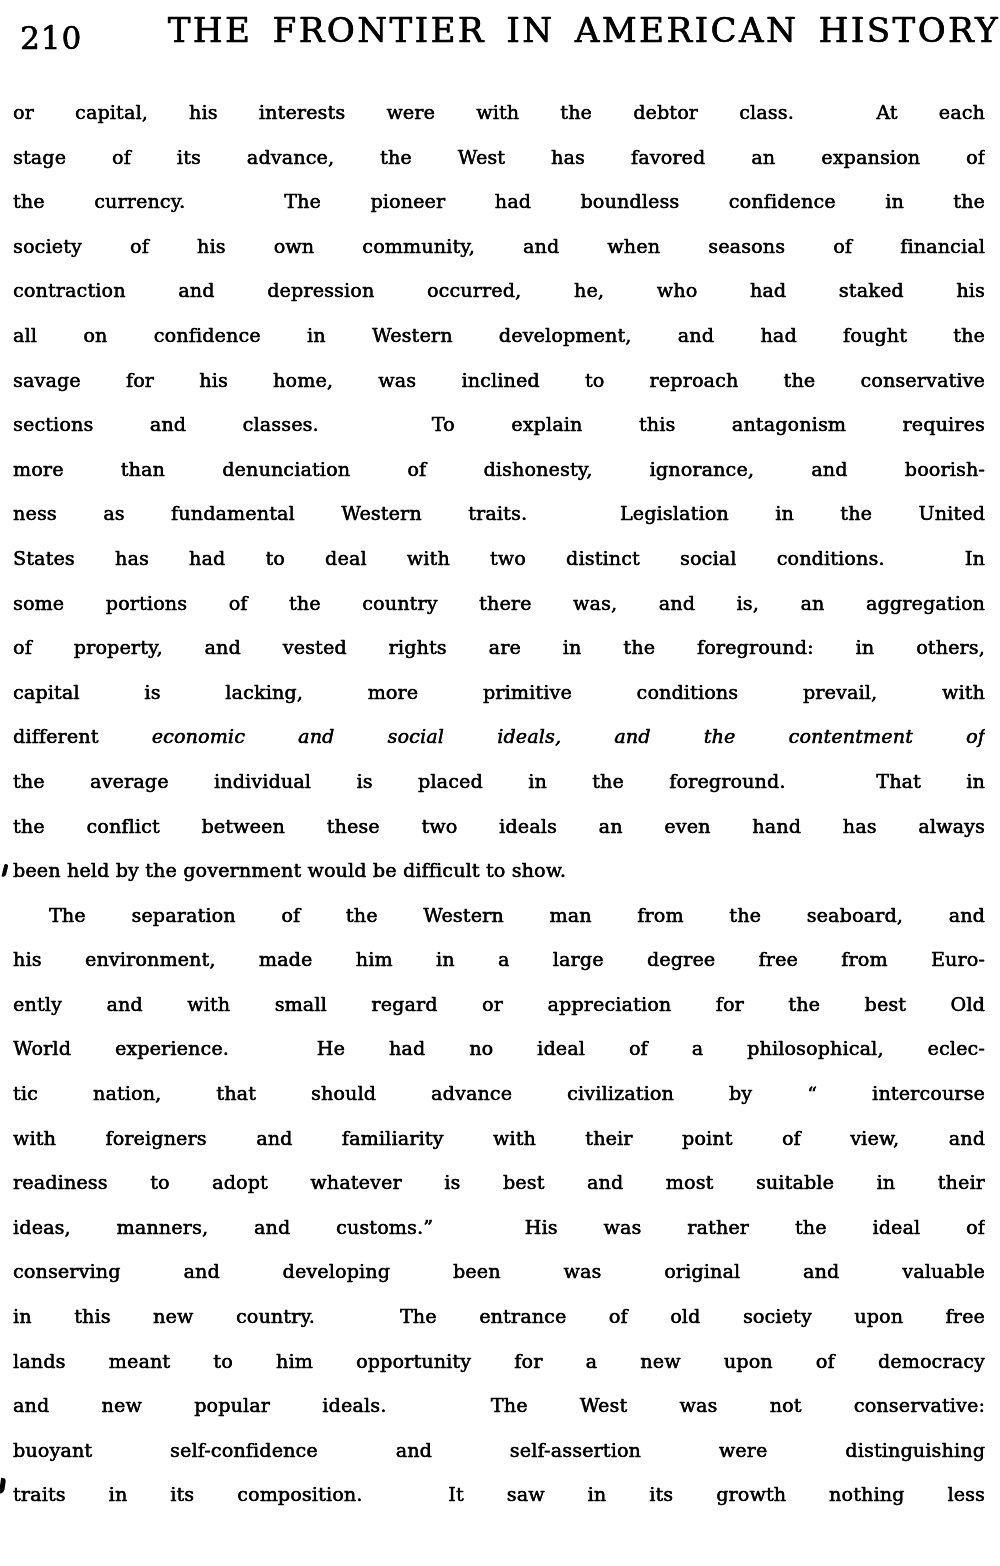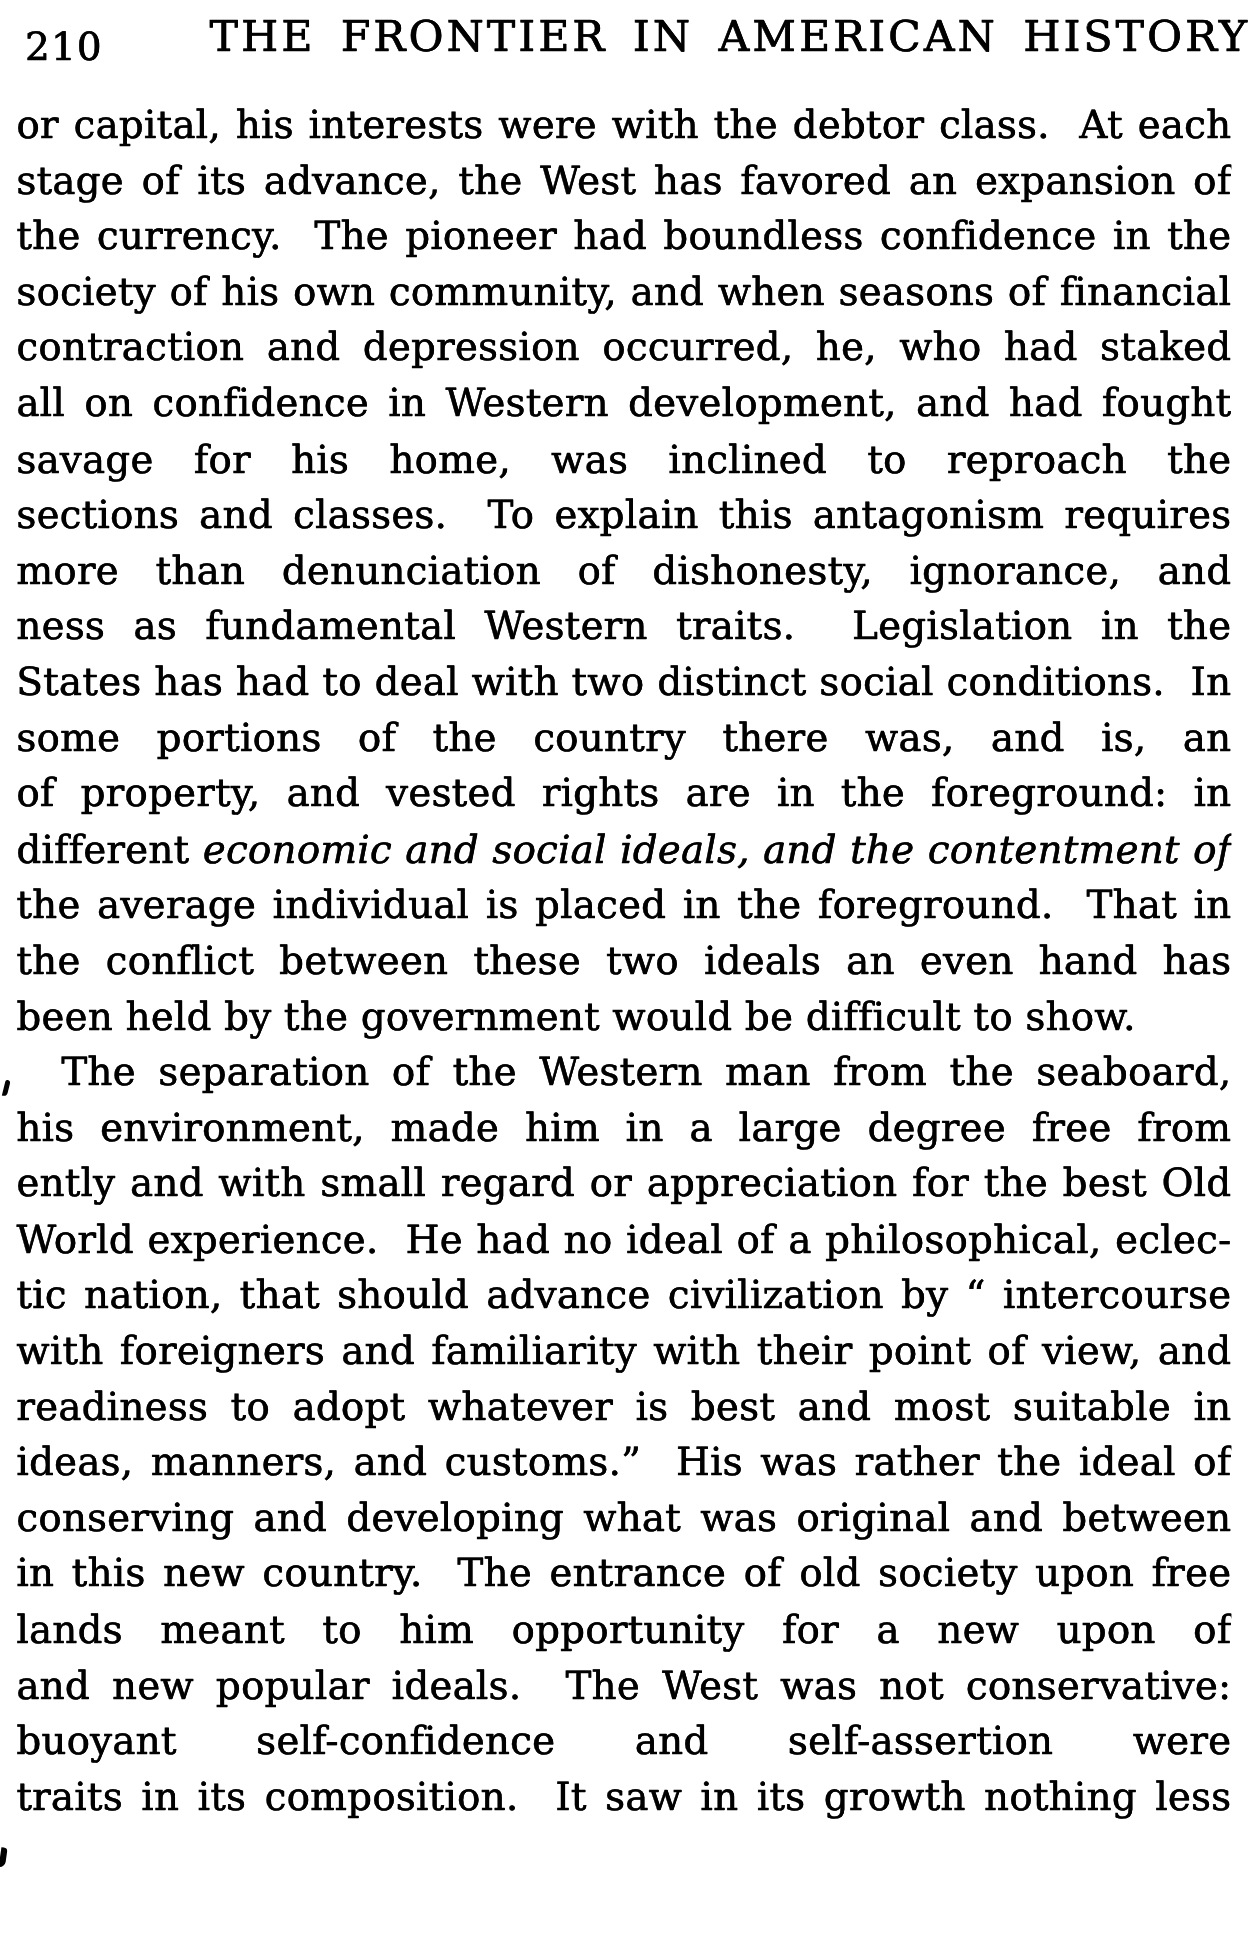--- a/index.html
+++ b/index.html
@@ -39,22 +39,22 @@
     text-align: right;
     font-size: 34px;
     letter-spacing: 2.5px;
     word-spacing: 7px;
     -webkit-text-stroke: 0.5px #000;
     text-shadow: 0.4px 0 0 #000;
     white-space: nowrap;
   }
   
   .body-text {
-    margin: 20px 15px 0 13px;
-    font-size: 31px;
+    margin: 32px 15px 0 13px;
+    font-size: 19px;
     letter-spacing: 0.2px;
     -webkit-text-stroke: 0.35px #000;
     text-shadow: 0.3px 0 0 #000;
   }
   .paragraph { margin: 0; }
   .line {
     height: 44.6px;
     line-height: 44.6px;
     text-align: justify;
     text-align-last: justify;
@@ -99,35 +99,36 @@
         <div class="line"><span>society of his own community, and when seasons of financial</span></div>
         <div class="line"><span>contraction and depression occurred, he, who had staked his</span></div>
         <div class="line"><span>all on confidence in Western development, and had fought the</span></div>
         <div class="line"><span>savage for his home, was inclined to reproach the conservative</span></div>
         <div class="line"><span>sections and classes.&nbsp; To explain this antagonism requires</span></div>
         <div class="line"><span>more than denunciation of dishonesty, ignorance, and boorish-</span></div>
         <div class="line"><span>ness as fundamental Western traits.&nbsp; Legislation in the United</span></div>
         <div class="line"><span>States has had to deal with two distinct social conditions.&nbsp; In</span></div>
         <div class="line"><span>some portions of the country there was, and is, an aggregation</span></div>
         <div class="line"><span>of property, and vested rights are in the foreground: in others,</span></div>
+        <div class="line"><span>capital is lacking, more primitive conditions prevail, with</span></div>
         <div class="line"><span>different </span><span class="it">economic and social ideals, and the contentment of</span></div>
         <div class="line"><span>the average individual is placed in the foreground.&nbsp; That in</span></div>
         <div class="line"><span>the conflict between these two ideals an even hand has always</span></div>
         <div class="line no-last"><span>been held by the government would be difficult to show.</span></div>
       </div>
       <div class="paragraph">
         <div class="line indent"><span>The separation of the Western man from the seaboard, and</span></div>
         <div class="line"><span>his environment, made him in a large degree free from Euro-</span></div>
         <div class="line"><span>ently and with small regard or appreciation for the best Old</span></div>
         <div class="line"><span>World experience.&nbsp; He had no ideal of a philosophical, eclec-</span></div>
         <div class="line"><span>tic nation, that should advance civilization by “&nbsp;intercourse</span></div>
         <div class="line"><span>with foreigners and familiarity with their point of view, and</span></div>
         <div class="line"><span>readiness to adopt whatever is best and most suitable in their</span></div>
         <div class="line"><span>ideas, manners, and customs.”&nbsp; His was rather the ideal of</span></div>
-        <div class="line"><span>conserving and developing what was original and between</span></div>
+        <div class="line"><span>conserving and developing been was original and valuable</span></div>
         <div class="line"><span>in this new country.&nbsp; The entrance of old society upon free</span></div>
         <div class="line"><span>lands meant to him opportunity for a new upon of democracy</span></div>
         <div class="line"><span>and new popular ideals.&nbsp; The West was not conservative:</span></div>
         <div class="line"><span>buoyant self-confidence and self-assertion were distinguishing</span></div>
         <div class="line"><span>traits in its composition.&nbsp; It saw in its growth nothing less</span></div>
       </div>
     </div>
 
   <div class="smudge smudge-a"></div>
   <div class="smudge smudge-b"></div>

